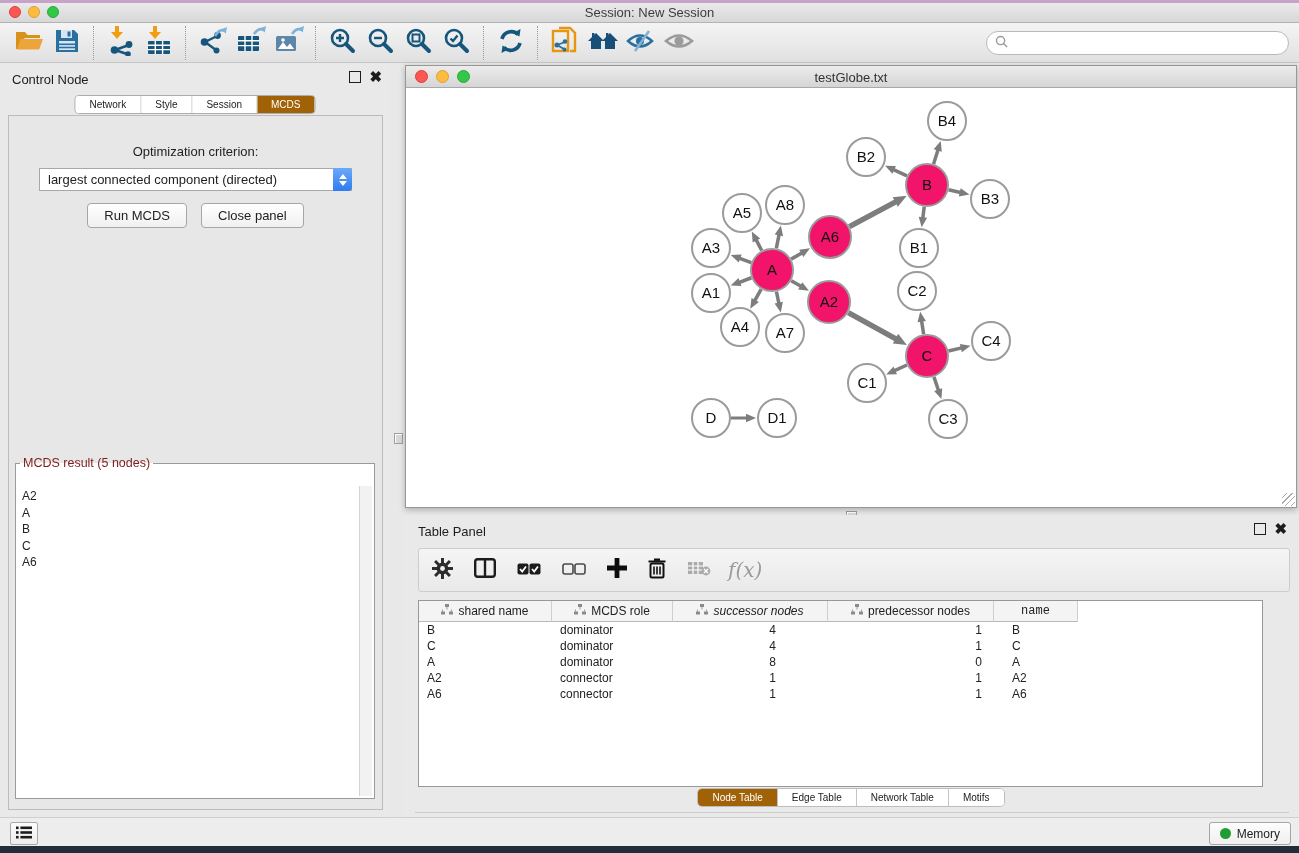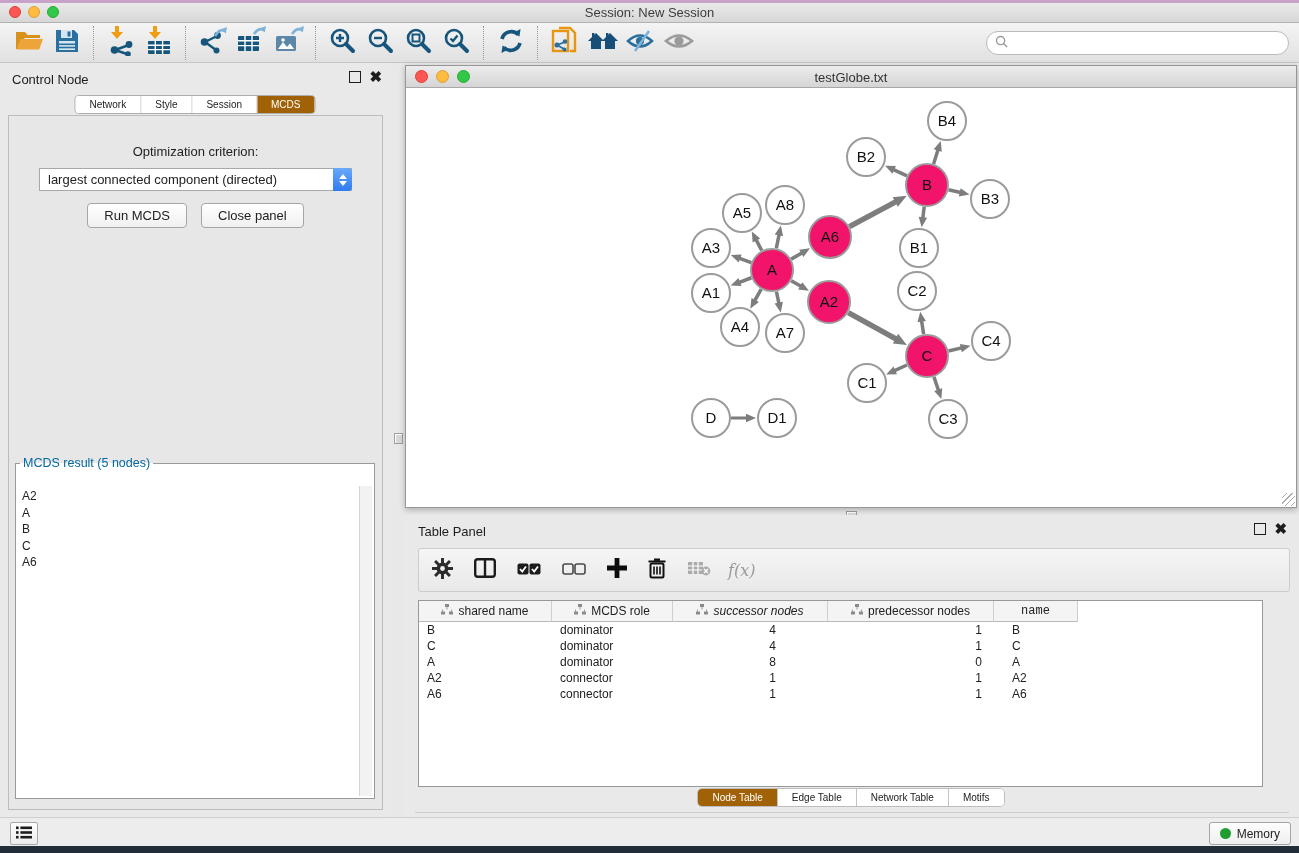--- a/index.html
+++ b/index.html
@@ -47,21 +47,21 @@
   .cp-select .sel-text{flex:1;font-size:13px;padding-left:8px;white-space:nowrap;overflow:hidden;}
   .sel-stepper{width:19px;height:23px;margin-right:-1px;background:linear-gradient(#6aa9fa,#2f7bf0);
                border-radius:0 4px 4px 0;display:flex;flex-direction:column;align-items:center;justify-content:center;gap:2px;}
   .chev-up{width:0;height:0;border-left:4px solid transparent;border-right:4px solid transparent;border-bottom:5px solid #fff;}
   .chev-down{width:0;height:0;border-left:4px solid transparent;border-right:4px solid transparent;border-top:5px solid #fff;}
   .cp-buttons{display:flex;justify-content:center;gap:14px;margin-top:12px;}
   .btn{height:23px;padding:0 16px;font-size:13px;background:linear-gradient(#ffffff,#f0f0f0);
        border:1px solid #a6a6a6;border-radius:4px;display:flex;align-items:center;}
   .mcds-fieldset{position:absolute;left:6px;right:7px;top:340px;bottom:10px;
                  border:1px solid #9a9a9a;margin:0;padding:2px;background:#fff;}
-  .mcds-fieldset legend{font-size:12.5px;padding:0 3px;margin-left:2px;background:transparent;color:#0369a1;}
+  .mcds-fieldset legend{font-size:12.5px;padding:0 3px;margin-left:2px;background:transparent;color:#7f1d1d;}
   .mcds-list{position:absolute;top:16px;left:2px;right:15px;bottom:2px;background:#fff;
              font-size:12px;line-height:16.5px;padding:2px 0 0 4px;overflow:hidden;}
   .mcds-scroll{position:absolute;top:16px;right:2px;bottom:2px;width:12px;background:#f2f2f2;border-left:1px solid #d5d5d5;}
 
   
   .network-window{position:absolute;left:405px;top:65px;width:892px;height:443px;background:#fff;
                   border:1px solid #979797;box-sizing:border-box;box-shadow:0 2px 6px rgba(0,0,0,.25);}
   .nw-titlebar{height:21px;background:linear-gradient(#ececec,#d5d5d5);border-bottom:1px solid #a8a8a8;position:relative;}
   .nw-titlebar .tl{top:4px;width:13px;height:13px;}
   .nw-titlebar .tl.red{left:9px;}
@@ -72,21 +72,21 @@
   .resize-grip{position:absolute;right:1px;bottom:1px;width:13px;height:13px;
     background:repeating-linear-gradient(135deg,transparent 0 3px,#aaa 3px 4px);}
   .grip{position:absolute;width:7px;height:9px;background:#d8d8d8;border:1px solid #9f9f9f;box-shadow:inset 1px 1px 0 #fff;}
 
   
   .table-panel{position:absolute;left:403px;top:515px;right:0;bottom:35px;background:#e9e9e9;}
   .tp-toolbar{position:absolute;top:33px;left:15px;right:9px;height:44px;
               background:linear-gradient(#f5f5f5,#e9e9e9);border:1px solid #ccc;border-radius:3px;
               display:flex;align-items:center;box-sizing:border-box;padding-left:13px;gap:21px;}
   .tp-btn{display:flex;align-items:center;justify-content:center;}
-  .fx-label{font-family:"DejaVu Serif",serif;font-style:italic;font-size:16px;color:#9a9a9a;margin-left:-4px;text-align:right;}
+  .fx-label{font-family:"DejaVu Serif",serif;font-style:italic;font-size:20px;color:#9a9a9a;margin-left:-4px;text-align:right;}
   .tp-table{position:absolute;top:85px;left:15px;width:845px;height:187px;background:#fff;
             border:1px solid #989898;box-sizing:border-box;overflow:hidden;}
   .tbl-head{display:flex;height:21px;}
   .th-cell{background:#f4f4f4;border-right:1px solid #cfcfcf;border-bottom:1px solid #b9b9b9;
            display:flex;align-items:center;justify-content:center;font-size:12px;color:#222;gap:5px;box-sizing:border-box;}
   .th-fill{flex:1;background:#fff;}
   .tbl-row{display:flex;height:16px;font-size:12px;align-items:center;}
   .td{box-sizing:border-box;white-space:nowrap;overflow:hidden;}
   .tp-tabs{position:absolute;top:273px;left:0;right:0;display:flex;justify-content:center;}
   .tp-tabs .group{display:flex;border:1px solid #bdbdbd;border-radius:5px;overflow:hidden;background:#fff;}

